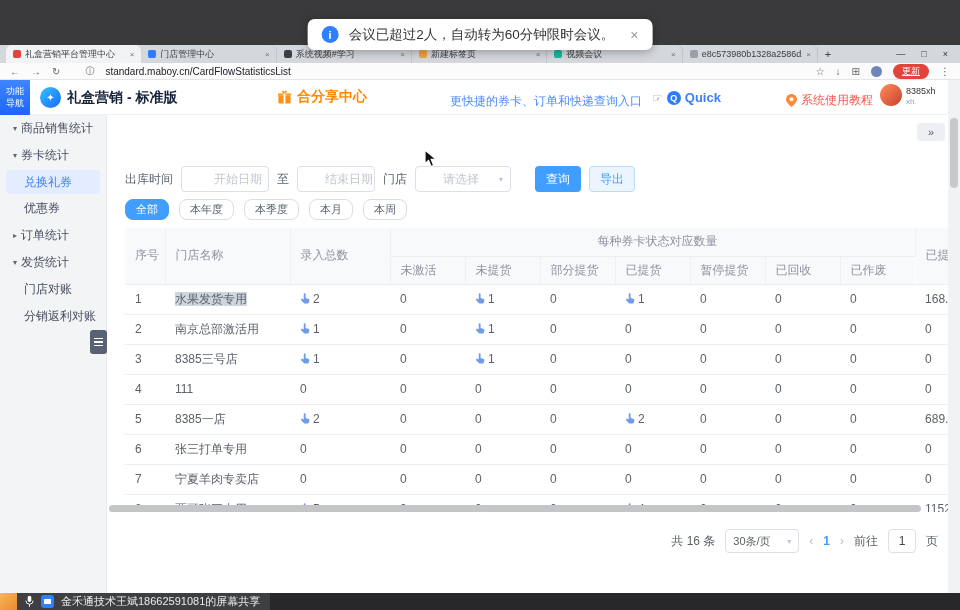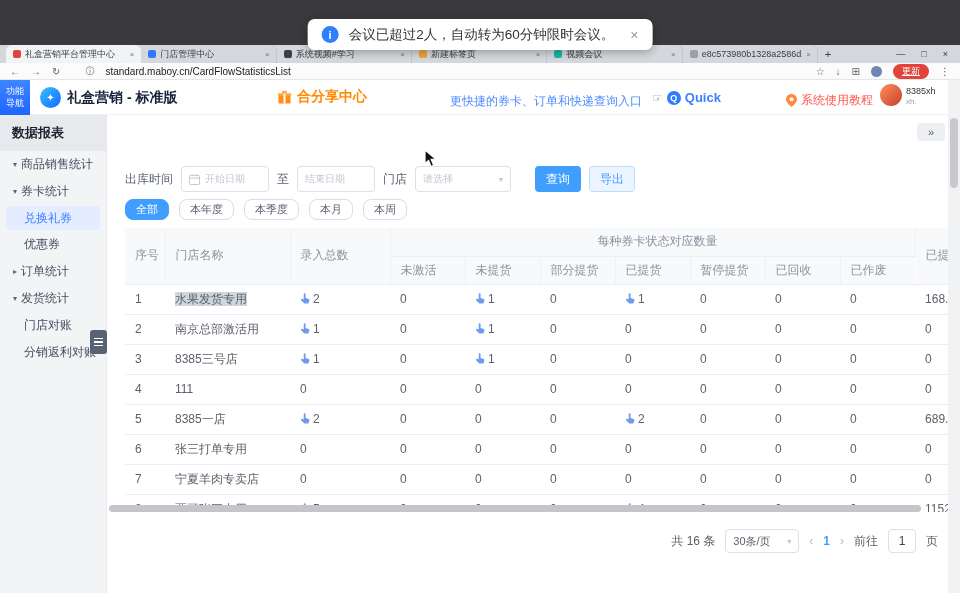--- a/index.html
+++ b/index.html
@@ -80,21 +80,21 @@
            gap:26px; padding-left:18px; font-size:13px; }
   .ctab { color:#2a2f38; white-space:nowrap; }
   .ctab.active { color:#f4524d; }
   .collapse-btn { position:absolute; right:3px; top:8px; width:28px; height:18px; background:#edeff2; border-radius:4px;
                   display:flex; align-items:center; justify-content:center; color:#596170; font-size:11px; }
   .frow { position:absolute; left:18px; top:51px; display:flex; align-items:center; gap:8px; height:26px; }
   .flabel { font-size:12px; color:#5a6372; white-space:nowrap; }
   .dinput { width:88px; height:26px; border:1px solid #dcdfe6; border-radius:4px; display:flex; align-items:center;
             gap:5px; padding:0 7px; background:#fff; }
   .dinput.d2 { width:78px; }
-  .ph { font-size:10px; color:#c1c6cf; white-space:nowrap; }
+  .ph { font-size:12px; color:#c1c6cf; white-space:nowrap;margin-left:20px; }
   .sel { width:96px; height:26px; border:1px solid #dcdfe6; border-radius:4px; display:flex; align-items:center;
          justify-content:space-between; padding:0 7px; background:#fff; }
   .chev { font-size:8px; color:#c0c4cc; }
   .btn-primary { margin-left:16px; width:46px; height:26px; background:#409eff; color:#fff; font-size:12px;
                  border-radius:4px; display:flex; align-items:center; justify-content:center; }
   .btn-plain { width:46px; height:26px; background:#ecf5ff; border:1px solid #b9dcff; color:#409eff; font-size:12px;
                border-radius:4px; display:flex; align-items:center; justify-content:center; }
   .chips { position:absolute; left:18px; top:84px; display:flex; gap:10px; height:21px; font-size:11px; }
   .chip { padding:0 10px; border:1px solid #d9dde4; border-radius:8px; color:#5a6372; background:#fff;
           display:flex; align-items:center; white-space:nowrap; }
@@ -227,21 +227,20 @@
       <path d="M6 0 C2.7 0 0 2.6 0 5.8 C0 9.4 6 14 6 14 C6 14 12 9.4 12 5.8 C12 2.6 9.3 0 6 0 Z" fill="#ff8a3c"></path>
       <circle cx="6" cy="5.6" r="2.2" fill="#fff"></circle>
     </svg>
     <span class="tutorial-label">系统使用教程</span>
   </div>
   <div class="user-avatar"></div>
   <div class="uname">8385xh</div>
   <div class="uname2">xh.</div>
 
   <div class="sidebar">
-    <div class="sb-title">数据报表</div>
     <div>
         <div class="side-item">
           <span class="arrow">▾</span>
           <span class="slabel">商品销售统计</span>
         </div>
         <div class="side-item">
           <span class="arrow">▾</span>
           <span class="slabel">券卡统计</span>
         </div>
         <div class="side-item lvl2 active">
@@ -483,20 +482,34 @@
       <span class="parrow">›</span>
       <span>前往</span>
       <input class="pinput" value="1" style="">
       <span>页</span>
     </div>
   </div>
 
   <div class="vscroll"></div>
   <div class="vthumb"></div>
 
+  <div class="share-bar">
+    <div class="meet-avatar"></div>
+    <div class="share-chip">
+      <svg width="9" height="13" viewBox="0 0 10 14">
+        <rect x="3" y="0.5" width="4" height="7" rx="2" fill="#fff"></rect>
+        <path d="M1 6 a4 4 0 0 0 8 0" stroke="#fff" fill="none"></path>
+        <line x1="5" y1="10" x2="5" y2="13" stroke="#fff"></line>
+      </svg>
+      <span class="scr-ic">
+          <i></i>
+        </span>
+      <span class="share-text">金禾通技术王斌18662591081的屏幕共享</span>
+    </div>
+  </div>
 
   <div class="cursor">
     <svg width="13" height="19" viewBox="0 0 13 19">
       <path d="M1 1 L1 14.5 L4.6 11.4 L7 17.5 L9.6 16.4 L7.2 10.4 L12 10.2 Z" fill="#111" stroke="#fff" stroke-width="1.2"></path>
     </svg>
   </div>
 
 </div>
 
 </body></html>

